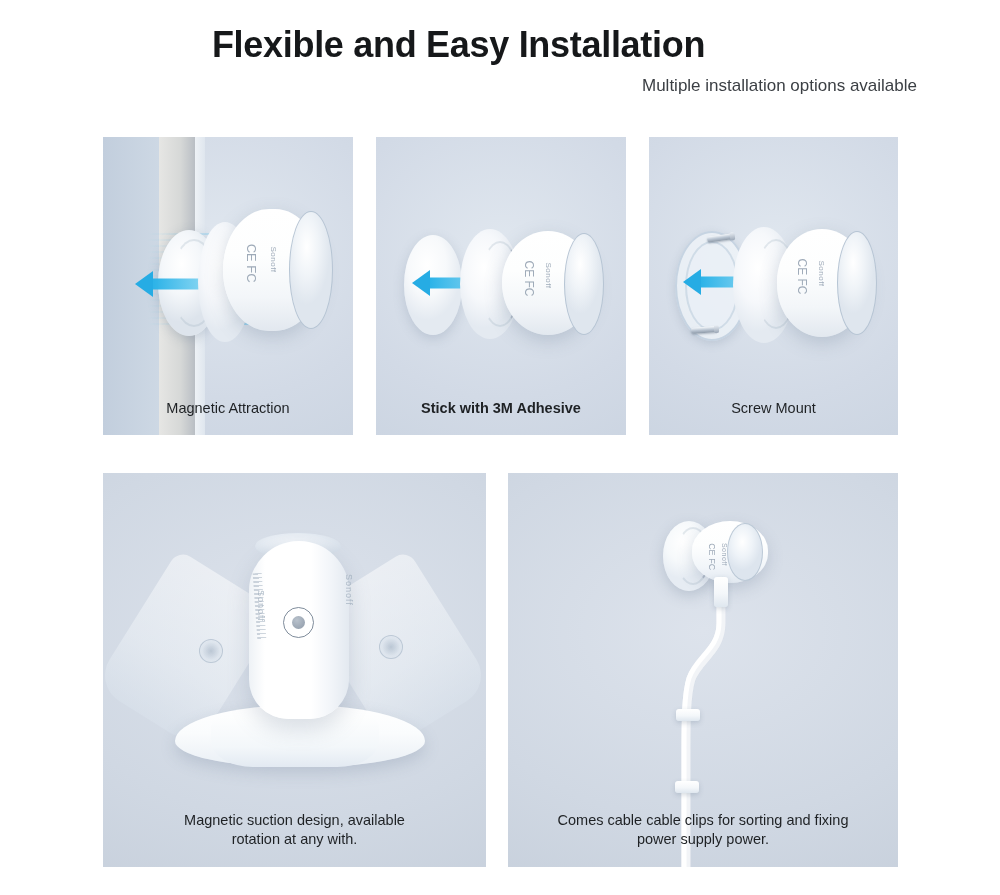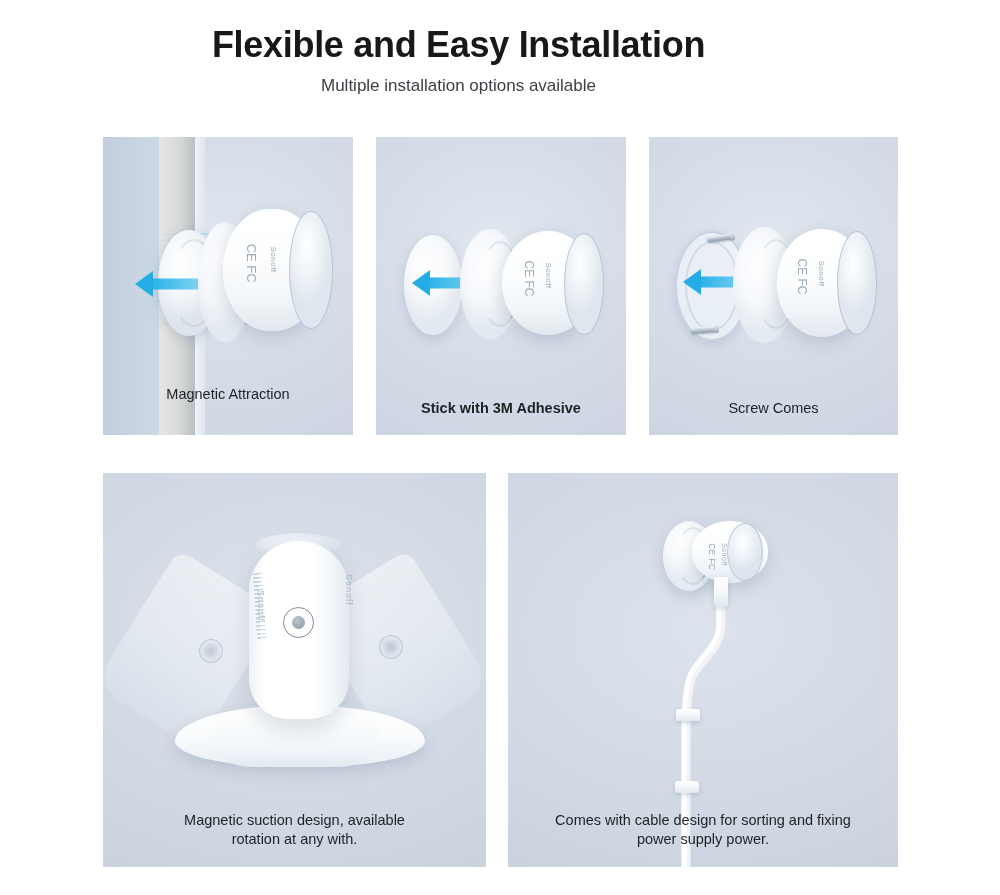--- a/index.html
+++ b/index.html
@@ -22,20 +22,21 @@
     color: #16181a;
     letter-spacing: -0.3px;
     line-height: 46px;
   }
 
   .page-subtitle {
     font-size: 17px;
     color: #3b3f44;
     line-height: 28px;
     margin-top: 4px;
+    text-align: right;
   }
 
   
   .panel-grid { position: absolute; left: 0; top: 0; width: 1000px; height: 895px; }
 
   .panel {
     position: absolute;
     background: #d3dbe6;
     overflow: hidden;
   }
@@ -62,21 +63,21 @@
 
   .caption {
     position: absolute;
     left: 0; right: 0;
     text-align: center;
     font-size: 14.5px;
     color: #1e2124;
     line-height: 19px;
     z-index: 40;
   }
-  .panel.p1 .caption { top: 248px; }
+  .panel.p1 .caption { top: 262px; }
   .panel.p2 .caption { top: 262px; font-weight: bold; }
   .panel.p3 .caption { top: 262px; }
   .panel.p4 .caption { top: 338px; }
   .panel.p5 .caption { top: 338px; }
 
   
   .wall-far {
     position: absolute; left: 0; top: 0; width: 56px; height: 298px;
     background: linear-gradient(to right, #c2cedd 0%, #cdd8e4 100%);
   }
@@ -364,21 +365,21 @@
       </div>
 
       <div class="dev-neck" style="left:84px; top:90px; width:62px; height:116px;"></div>
       <div class="dev-seam" style="left:106px; top:102px; width:42px; height:90px;"></div>
       <div class="dev-body" style="left:128px; top:92px; width:90px; height:108px;"></div>
       <div class="dev-lens" style="left:188px; top:94px; width:40px; height:104px;"></div>
 
       <div class="brand-text" style="left:160px; top:132px; transform:rotate(90deg);">Sonoff</div>
       <div class="dev-marks" style="left:134px; top:132px; font-size:12px; transform:rotate(90deg);">CE FC</div>
     </div>
-    <div class="caption">Screw Comes</div>
+    <div class="caption">Screw Mount</div>
   </div>
 
   <div class="panel p4">
     <div class="panel-bg"></div>
     <div class="scene">
 
       <div class="ghost-mount" style="left:24px; top:96px; width:120px; height:160px; transform:rotate(32deg);"></div>
       <div class="ghost-dot" style="left:96px; top:166px; width:24px; height:24px;"></div>
 
       <div class="ghost-mount" style="left:236px; top:96px; width:120px; height:160px; transform:rotate(-32deg);"></div>
@@ -418,18 +419,18 @@
         <path d="M213,108 L213,150 C213,178 190,186 183,206 C178,222 178,250 178,276 L178,394" fill="none" stroke="#ffffff" stroke-width="9" stroke-linecap="round"></path>
         <path d="M213,108 L213,150 C213,178 190,186 183,206 C178,222 178,250 178,276 L178,394" fill="none" stroke="rgba(170,185,202,0.35)" stroke-width="9.5" stroke-linecap="round" opacity="0.45"></path>
         <path d="M211,110 L211,150 C211,176 188,184 181,205 C176,221 176,250 176,276 L176,394" fill="none" stroke="#ffffff" stroke-width="5" stroke-linecap="round"></path>
       </svg>
 
       <div class="clip" style="left:206px; top:104px; width:14px; height:30px;"></div>
       <div class="clip" style="left:168px; top:236px; width:24px; height:12px;"></div>
       <div class="clip" style="left:167px; top:308px; width:24px; height:12px;"></div>
     </div>
     <div class="caption">
-      <div>Comes with cable design for sorting and fixing</div>
+      <div>Comes cable cable clips for sorting and fixing</div>
       <div>power supply power.</div>
     </div>
   </div>
 
 </div>
 
 </body></html>

